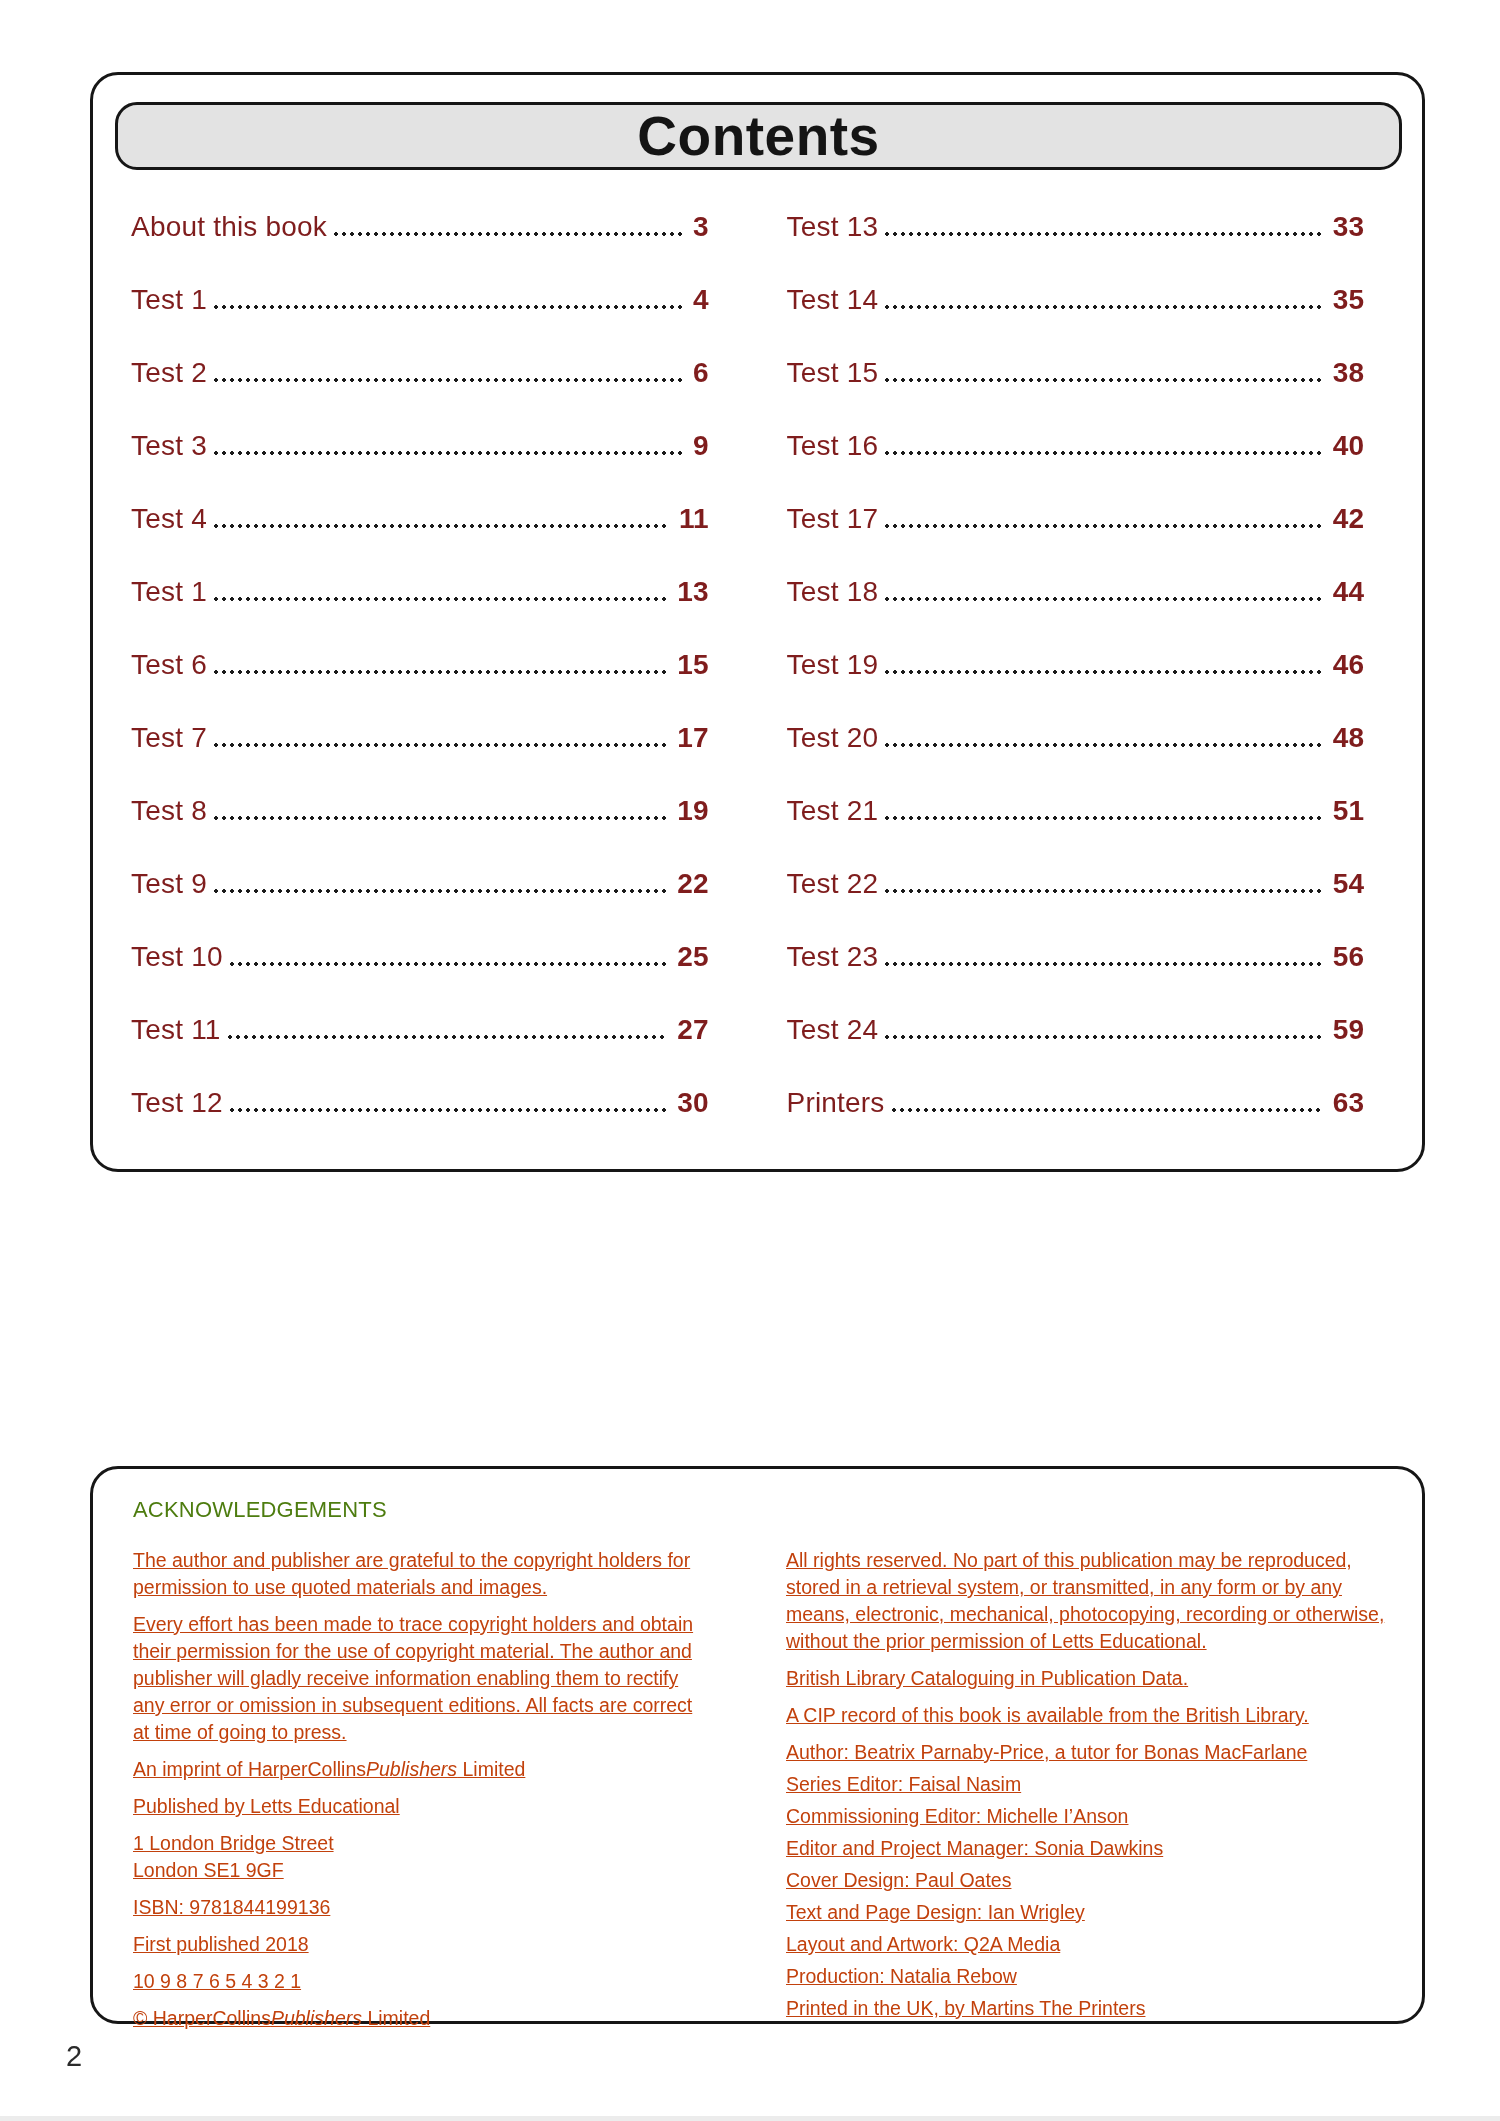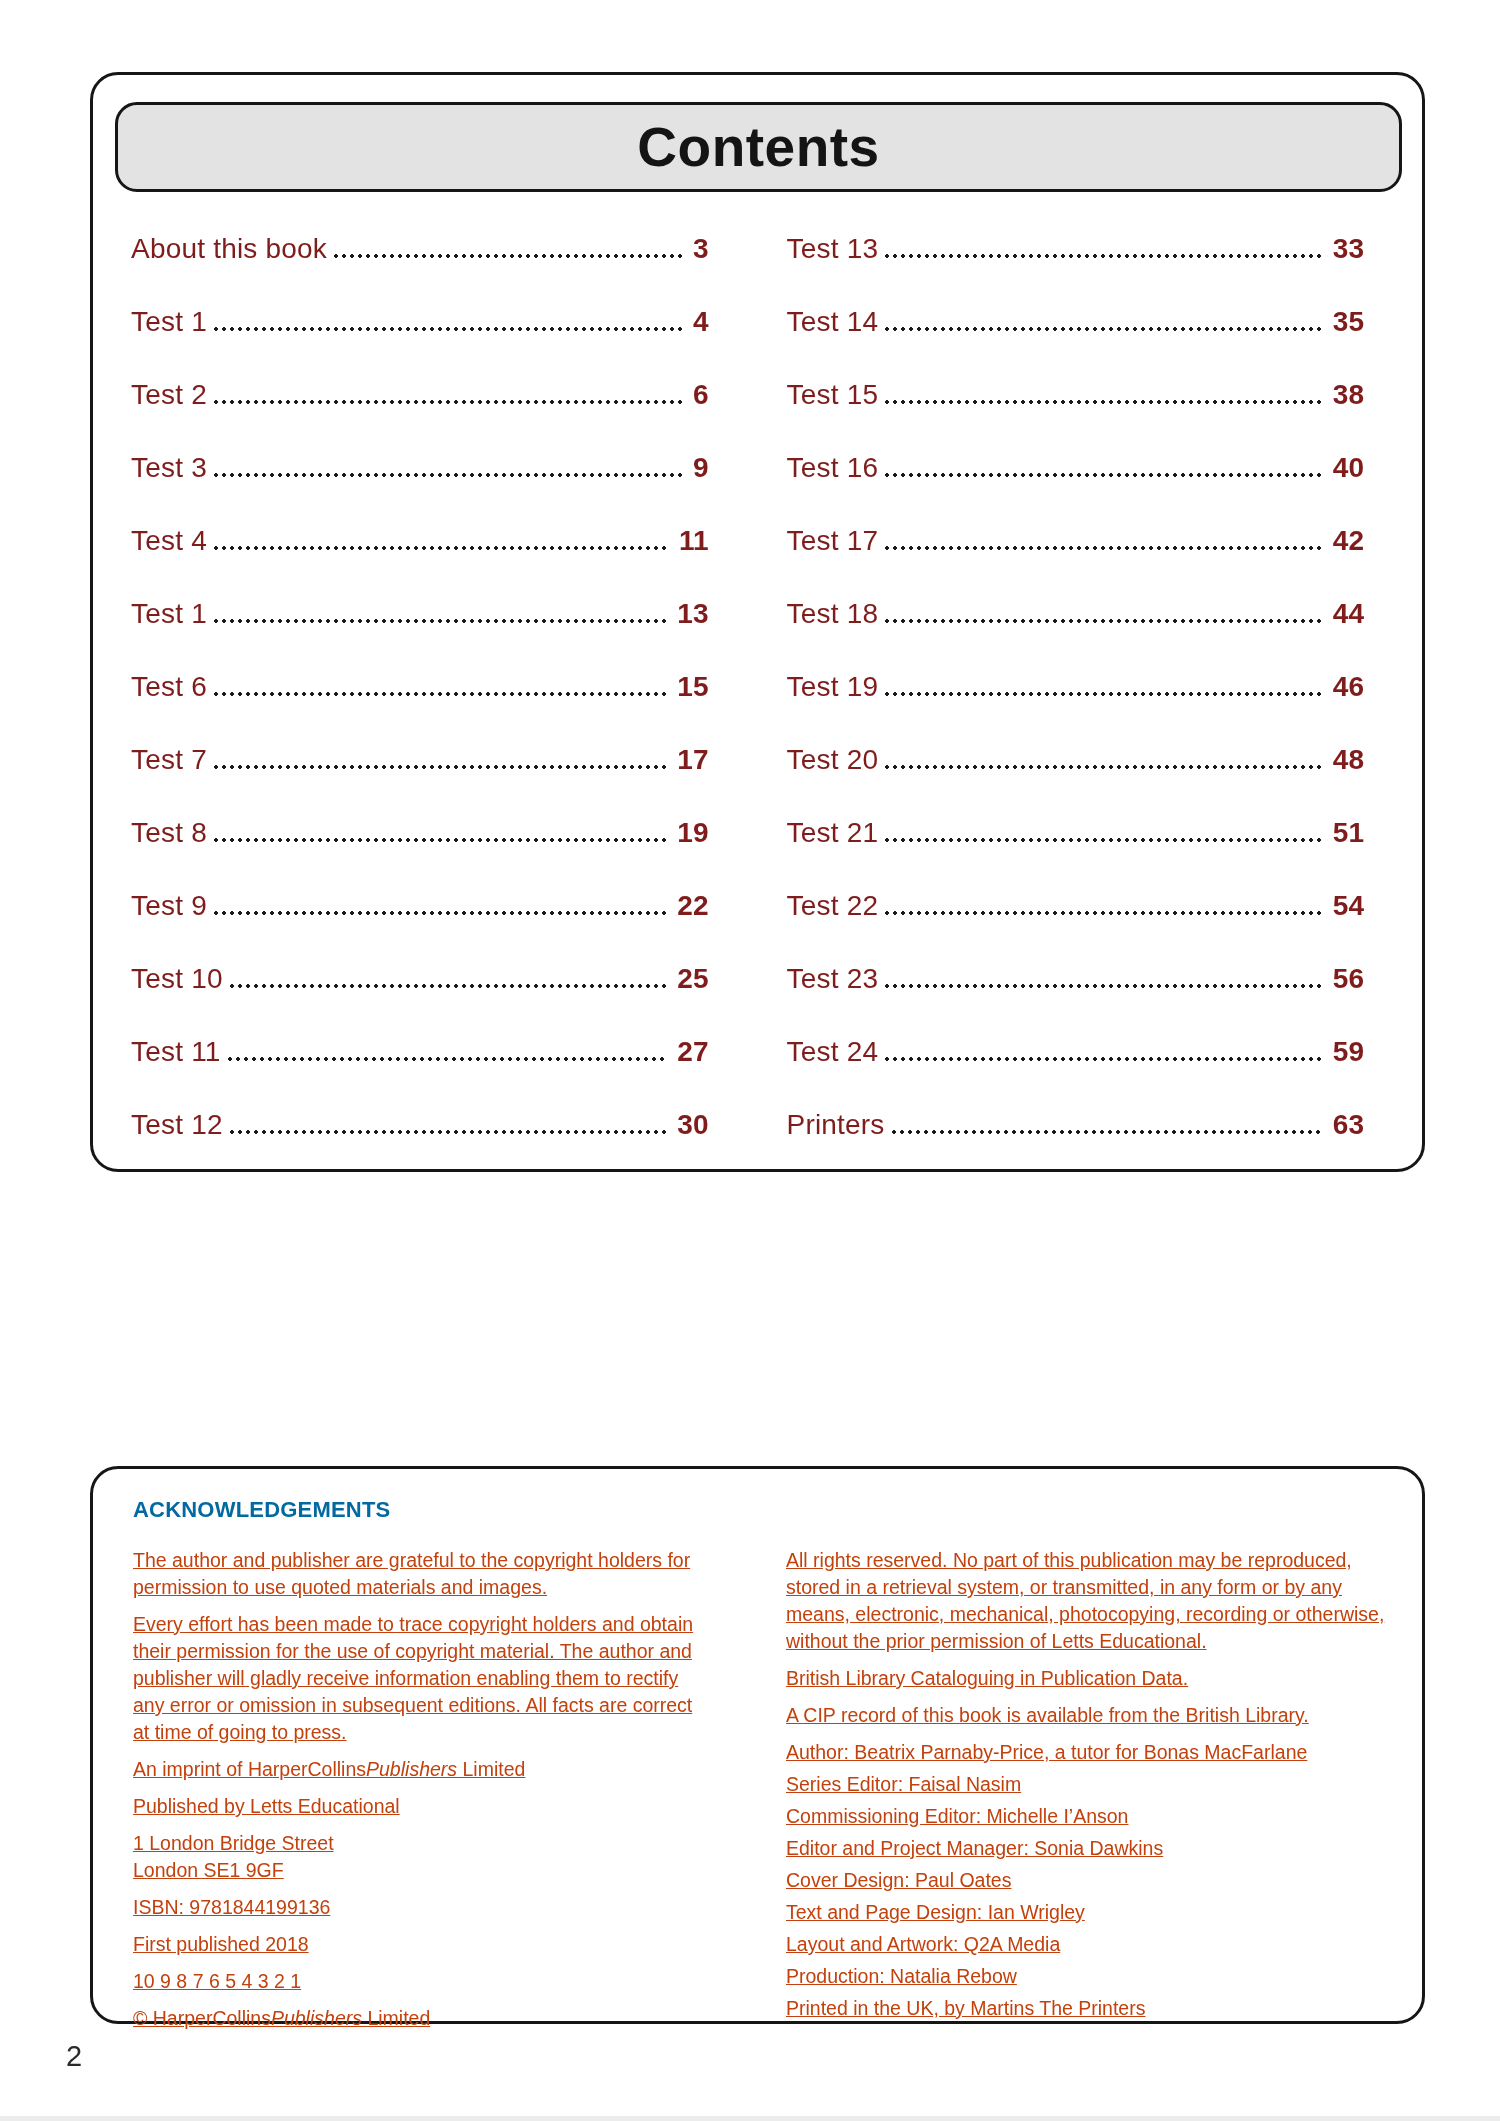--- a/index.html
+++ b/index.html
@@ -17,21 +17,21 @@
     position: absolute;
     left: 90px; top: 72px;
     width: 1335px; height: 1100px;
     border: 3px solid #161616;
     border-radius: 28px;
     box-sizing: border-box;
     background: #ffffff;
   }
   .contents-header {
     margin: 27px 20px 0 22px;
-    height: 90px;
+    height: 68px;
     background: #e3e3e3;
     border: 3px solid #161616;
     border-radius: 22px;
     box-sizing: border-box;
     display: flex;
     align-items: center;
     justify-content: center;
   }
   .contents-title {
     font-size: 55px;
@@ -70,22 +70,22 @@
     left: 90px; top: 1466px;
     width: 1335px; height: 558px;
     border: 3px solid #161616;
     border-radius: 28px;
     box-sizing: border-box;
     background: #ffffff;
     padding: 28px 32px 0 40px;
   }
   .ack-heading {
     font-size: 22px;
-    font-weight: bold;
-    color: #0369a1;
+    font-weight: normal;
+    color: #4d7c0f;
     letter-spacing: 0.2px;
   }
   .ack-columns {
     display: flex;
     gap: 88px;
     margin-top: 24px;
   }
   .ack-col-left  { flex: 0 0 565px; }
   .ack-col-right { flex: 1 1 auto; }
   .ack-box p {

